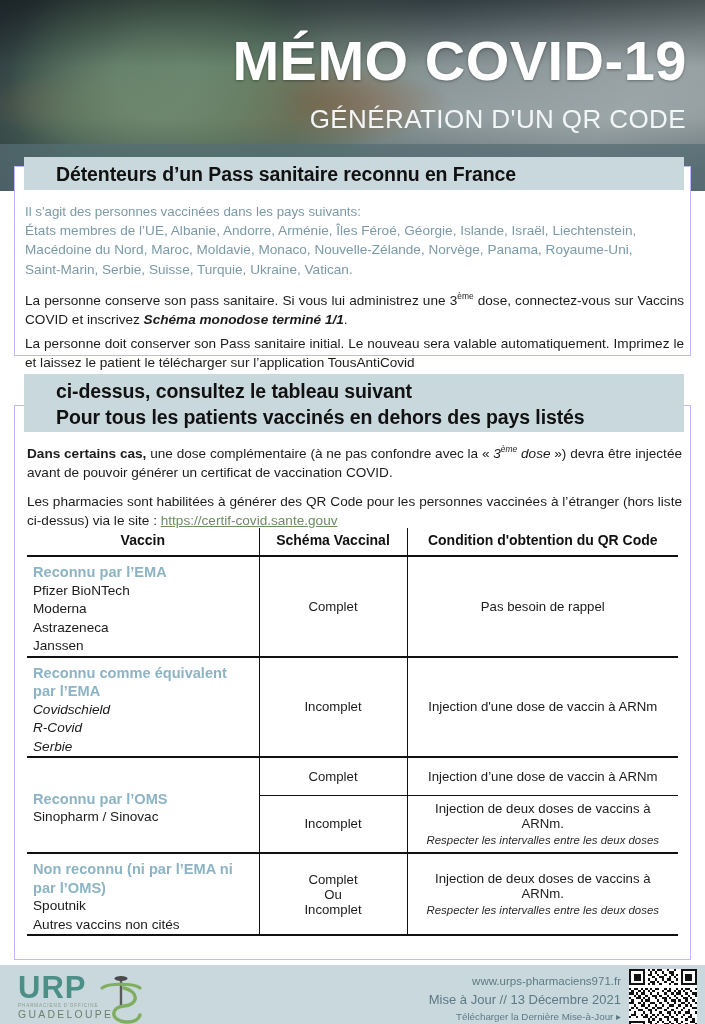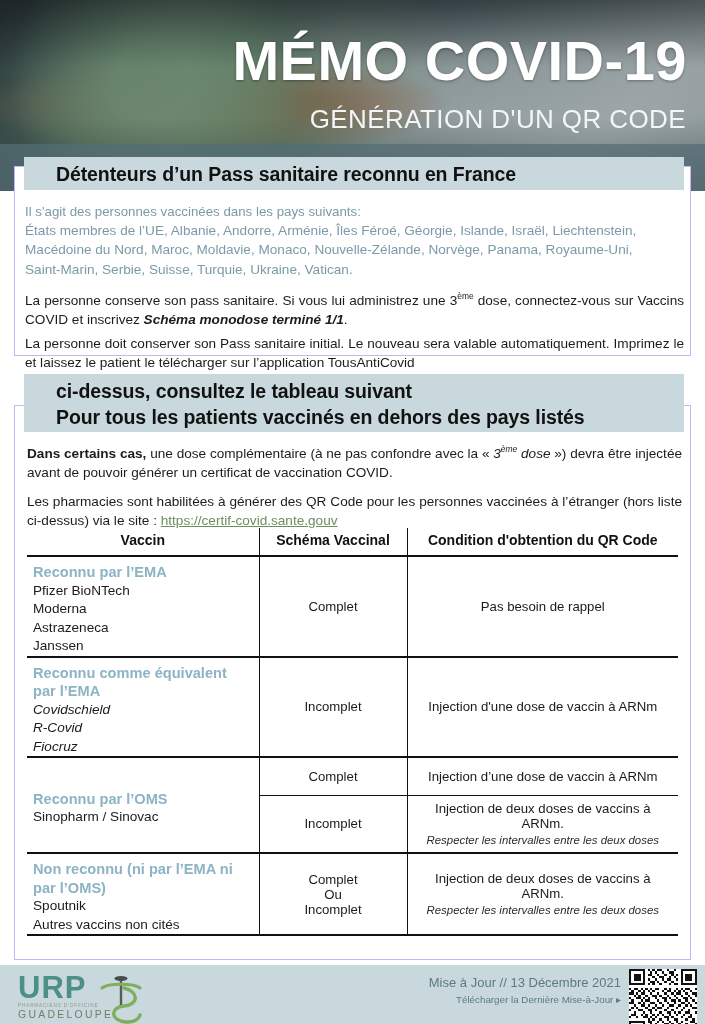--- a/index.html
+++ b/index.html
@@ -225,21 +225,21 @@
           </td>
           <td class="mid">Complet</td>
           <td class="cond">Pas besoin de rappel</td>
         </tr>
 
         <tr>
           <td class="cat">
             <div class="cat-title">Reconnu comme équivalent par l’EMA</div>
             <div class="cat-item it">Covidschield</div>
             <div class="cat-item it">R-Covid</div>
-            <div class="cat-item it">Fiocruz</div>
+            <div class="cat-item it">Serbie</div>
           </td>
           <td class="mid">Incomplet</td>
           <td class="cond">Injection d'une dose de vaccin à ARNm</td>
         </tr>
 
         <tr>
           <td class="cat" rowspan="2" style="vertical-align:middle;">
             <div class="cat-title">Reconnu par l’OMS</div>
             <div class="cat-item">Sinopharm / Sinovac</div>
           </td>
@@ -286,20 +286,21 @@
       <div class="logo-sub2">GUADELOUPE</div>
       <svg class="logo-mark" width="54" height="50" viewBox="0 0 54 50">
         <line x1="27" y1="3" x2="27" y2="30" stroke="#5a5a5a" stroke-width="2.4"></line>
         <ellipse cx="27" cy="3.5" rx="6.5" ry="2.6" fill="#4a4a4a"></ellipse>
         <path d="M8 13 C14 8, 40 8, 46 13" stroke="#7fae5e" stroke-width="3.2" fill="none" stroke-linecap="round"></path>
         <path d="M30 13 C46 17, 44 30, 30 31 C16 32, 16 46, 32 47 C40 47.5, 45 44, 46 40" stroke="#7fae5e" stroke-width="3.4" fill="none" stroke-linecap="round"></path>
       </svg>
     </div>
 
     <div class="f-right">
+      <div class="f-url">www.urps-pharmaciens971.fr</div>
       <div class="f-maj">Mise à Jour // 13 Décembre 2021</div>
       <div class="f-dl">Télécharger la Dernière Mise-à-Jour  ▸</div>
     </div>
 
     <svg class="qr" viewBox="0 0 29 29" shape-rendering="crispEdges">
       <rect width="29" height="29" fill="#fff"></rect>
       <g fill="#111">
         <path d="M0 0h7v7h-7z"></path>
           <path d="M1 1h5v5h-5z" fill="#fff"></path>
           <path d="M2 2h3v3h-3z"></path>

